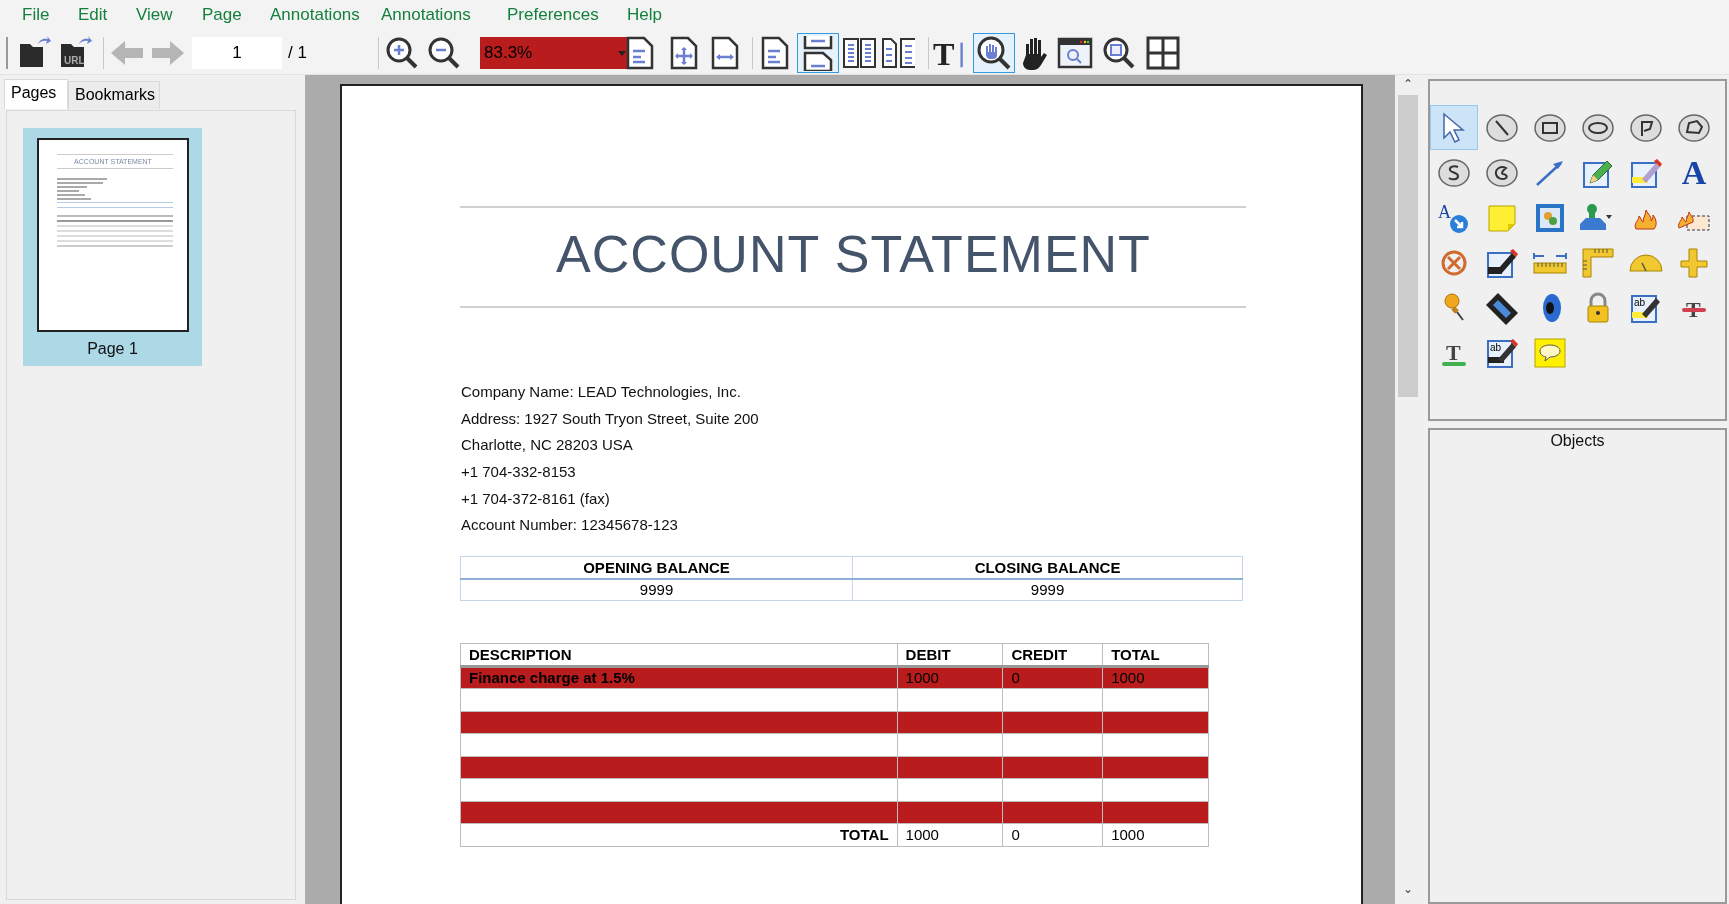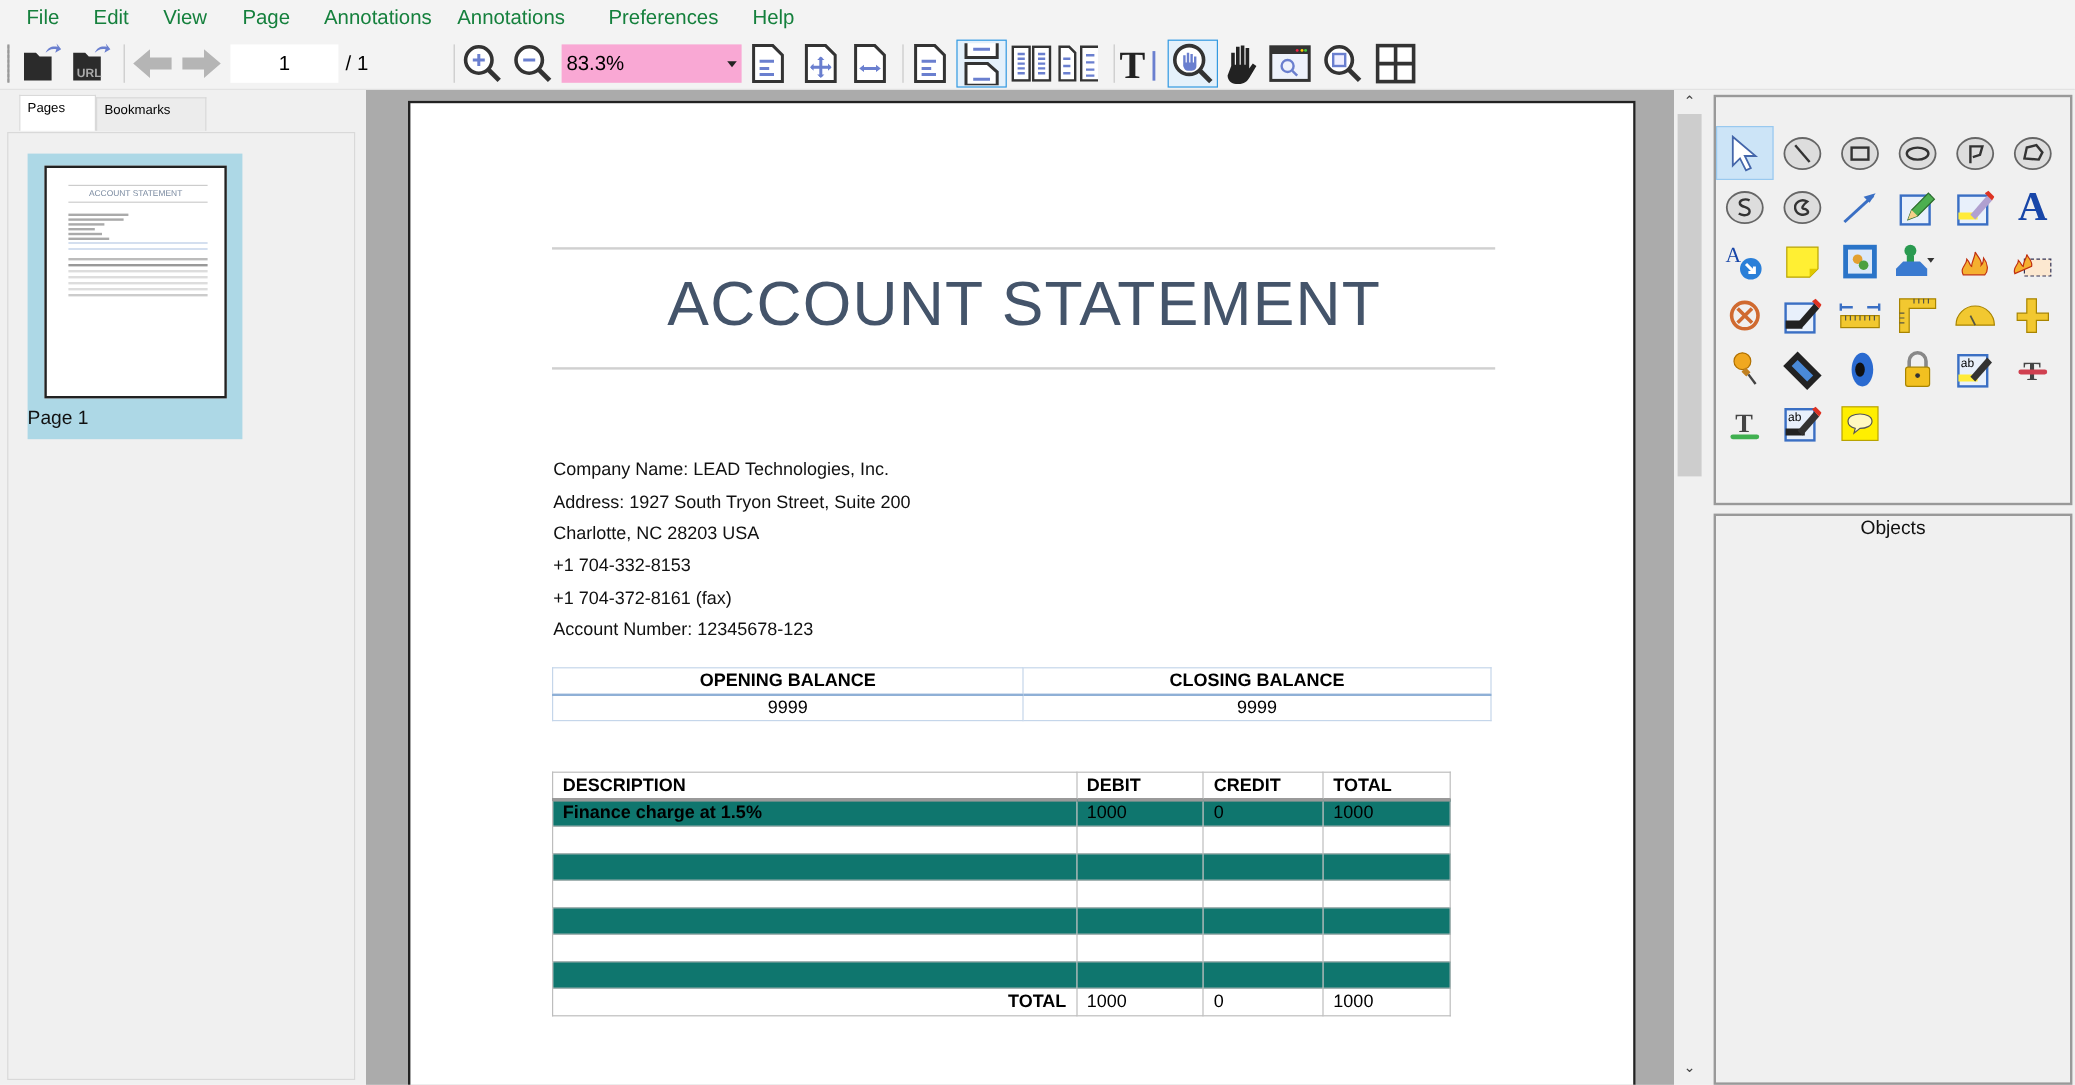--- a/index.html
+++ b/index.html
@@ -8,48 +8,48 @@
   #menubar { position: absolute; left: 0; top: 0; width: 1729px; height: 31px; background: #f3f3f3; }
   #menubar .mi { position: absolute; top: 5px; font-size: 17px; color: #15803d; padding: 0 2px; cursor: default; }
   
   #toolbar { position: absolute; left: 0; top: 31px; width: 1729px; height: 44px; background: #f3f3f3; border-bottom: 1px solid #e2e2e2; }
   .tb { position: absolute; top: 4px; width: 36px; height: 36px; display: flex; align-items: center; justify-content: center; }
   .tb.sel { border: 1px solid #3399e0; background: #e5f1fb; }
   .tsep { position: absolute; top: 6px; width: 1px; height: 32px; background: #c8c8c8; }
   .grip { position: absolute; left: 6px; top: 6px; width: 2px; height: 32px; background-image: radial-gradient(#999 1px, transparent 1.2px); background-size: 2px 4px; }
   #page-input { position: absolute; left: 192px; top: 6px; width: 90px; height: 32px; background: #fff; border: none; font-size: 17px; text-align: center; font-family: "Liberation Sans", sans-serif; }
   #page-total { position: absolute; left: 288px; top: 12px; font-size: 17px; }
-  #zoom-combo { position: absolute; left: 468px; top: 6px; width: 150px; height: 32px; background: #f9a8d4; text-decoration: underline; }
+  #zoom-combo { position: absolute; left: 480px; top: 6px; width: 150px; height: 32px; background: #b91c1c; text-decoration: underline; }
   #zoom-combo .val { position: absolute; left: 4px; top: 6px; font-size: 17px; }
   #zoom-combo .arr { position: absolute; right: 4px; top: 14px; width: 0; height: 0; border-left: 4px solid transparent; border-right: 4px solid transparent; border-top: 5px solid #222; }
   
   #left-panel { position: absolute; left: 0; top: 75px; width: 305px; height: 829px; background: #f0f0f0; }
-  .tab { position: absolute; top: 6px; height: 28px; font-size: 11px; padding: 4px 6px; border: 1px solid #d9d9d9; border-bottom: none; margin-left: 12px; }
+  .tab { position: absolute; top: 6px; height: 28px; font-size: 16px; padding: 4px 6px; border: 1px solid #d9d9d9; border-bottom: none; }
   .tab.active { background: #fff; height: 30px; top: 4px; }
   .tab.inactive { background: #ececec; }
   #thumb-pane { position: absolute; left: 6px; top: 35px; width: 290px; height: 790px; border: 1px solid #d9d9d9; background: #f0f0f0; }
   #thumb { position: absolute; left: 16px; top: 17px; width: 179px; height: 238px; background: #add8e6; }
   #thumb-page { position: absolute; left: 14px; top: 10px; width: 152px; height: 194px; background: #fff; border: 2px solid #222; overflow: hidden; }
-  #thumb-label { position: absolute; left: 0; width: 179px; top: 212px; text-align: left; font-size: 16px; color: #111; }
+  #thumb-label { position: absolute; left: 0; width: 179px; top: 212px; text-align: center; font-size: 16px; color: #111; }
   .mini-line { position: absolute; height: 1px; background: #ccc; }
   .mini-text { position: absolute; height: 2px; background: #aaa; }
   
   #viewer { position: absolute; left: 305px; top: 75px; width: 1090px; height: 829px; background: #ababab; overflow: hidden; }
   #page { position: absolute; left: 35px; top: 9px; width: 1023px; height: 900px; background: #fff; border: 2px solid #222; }
   .rule { position: absolute; left: 118px; width: 786px; height: 2px; background: #d0d0d0; }
   #doc-title { position: absolute; left: 0; width: 1023px; top: 138px; text-align: center; font-size: 52px; color: #44546a; letter-spacing: 1px; font-family: "Liberation Sans", sans-serif; }
   .info-line { position: absolute; left: 119px; font-size: 15px; color: #111; }
   table { border-collapse: collapse; position: absolute; font-size: 15px; }
   #bal-table { left: 118px; top: 470px; width: 783px; }
   #bal-table td, #bal-table th { border: 1px solid #c5d6ea; text-align: center; height: 22px; font-weight: normal; }
   #bal-table th { font-weight: bold; border-bottom: 2px solid #8fb0d6; }
   #items-table { left: 118px; top: 557px; width: 749px; }
   #items-table td, #items-table th { border: 1px solid #bdbdbd; height: 22.5px; padding: 0 8px; text-align: left; }
   #items-table th { font-weight: bold; background: #fff; border-bottom: 3px solid #999; }
-  #items-table tr.shade td { background: #0f766e; }
+  #items-table tr.shade td { background: #b91c1c; }
   #items-table td.bold { font-weight: bold; }
   #items-table td.right { text-align: right; }
   
   #vscroll { position: absolute; left: 1395px; top: 75px; width: 26px; height: 829px; background: #f0f0f0; }
   #vscroll .up, #vscroll .down { position: absolute; left: 0; width: 26px; height: 20px; text-align: center; font-size: 12px; color: #444; }
   #vscroll .up { top: 2px; }
   #vscroll .down { bottom: 2px; }
   #vscroll .thumb { position: absolute; left: 3px; top: 20px; width: 20px; height: 302px; background: #cdcdcd; }
   
   #shapes-panel { position: absolute; left: 1428px; top: 79px; width: 299px; height: 342px; border: 2px solid #999; background: #f0f0f0; }

